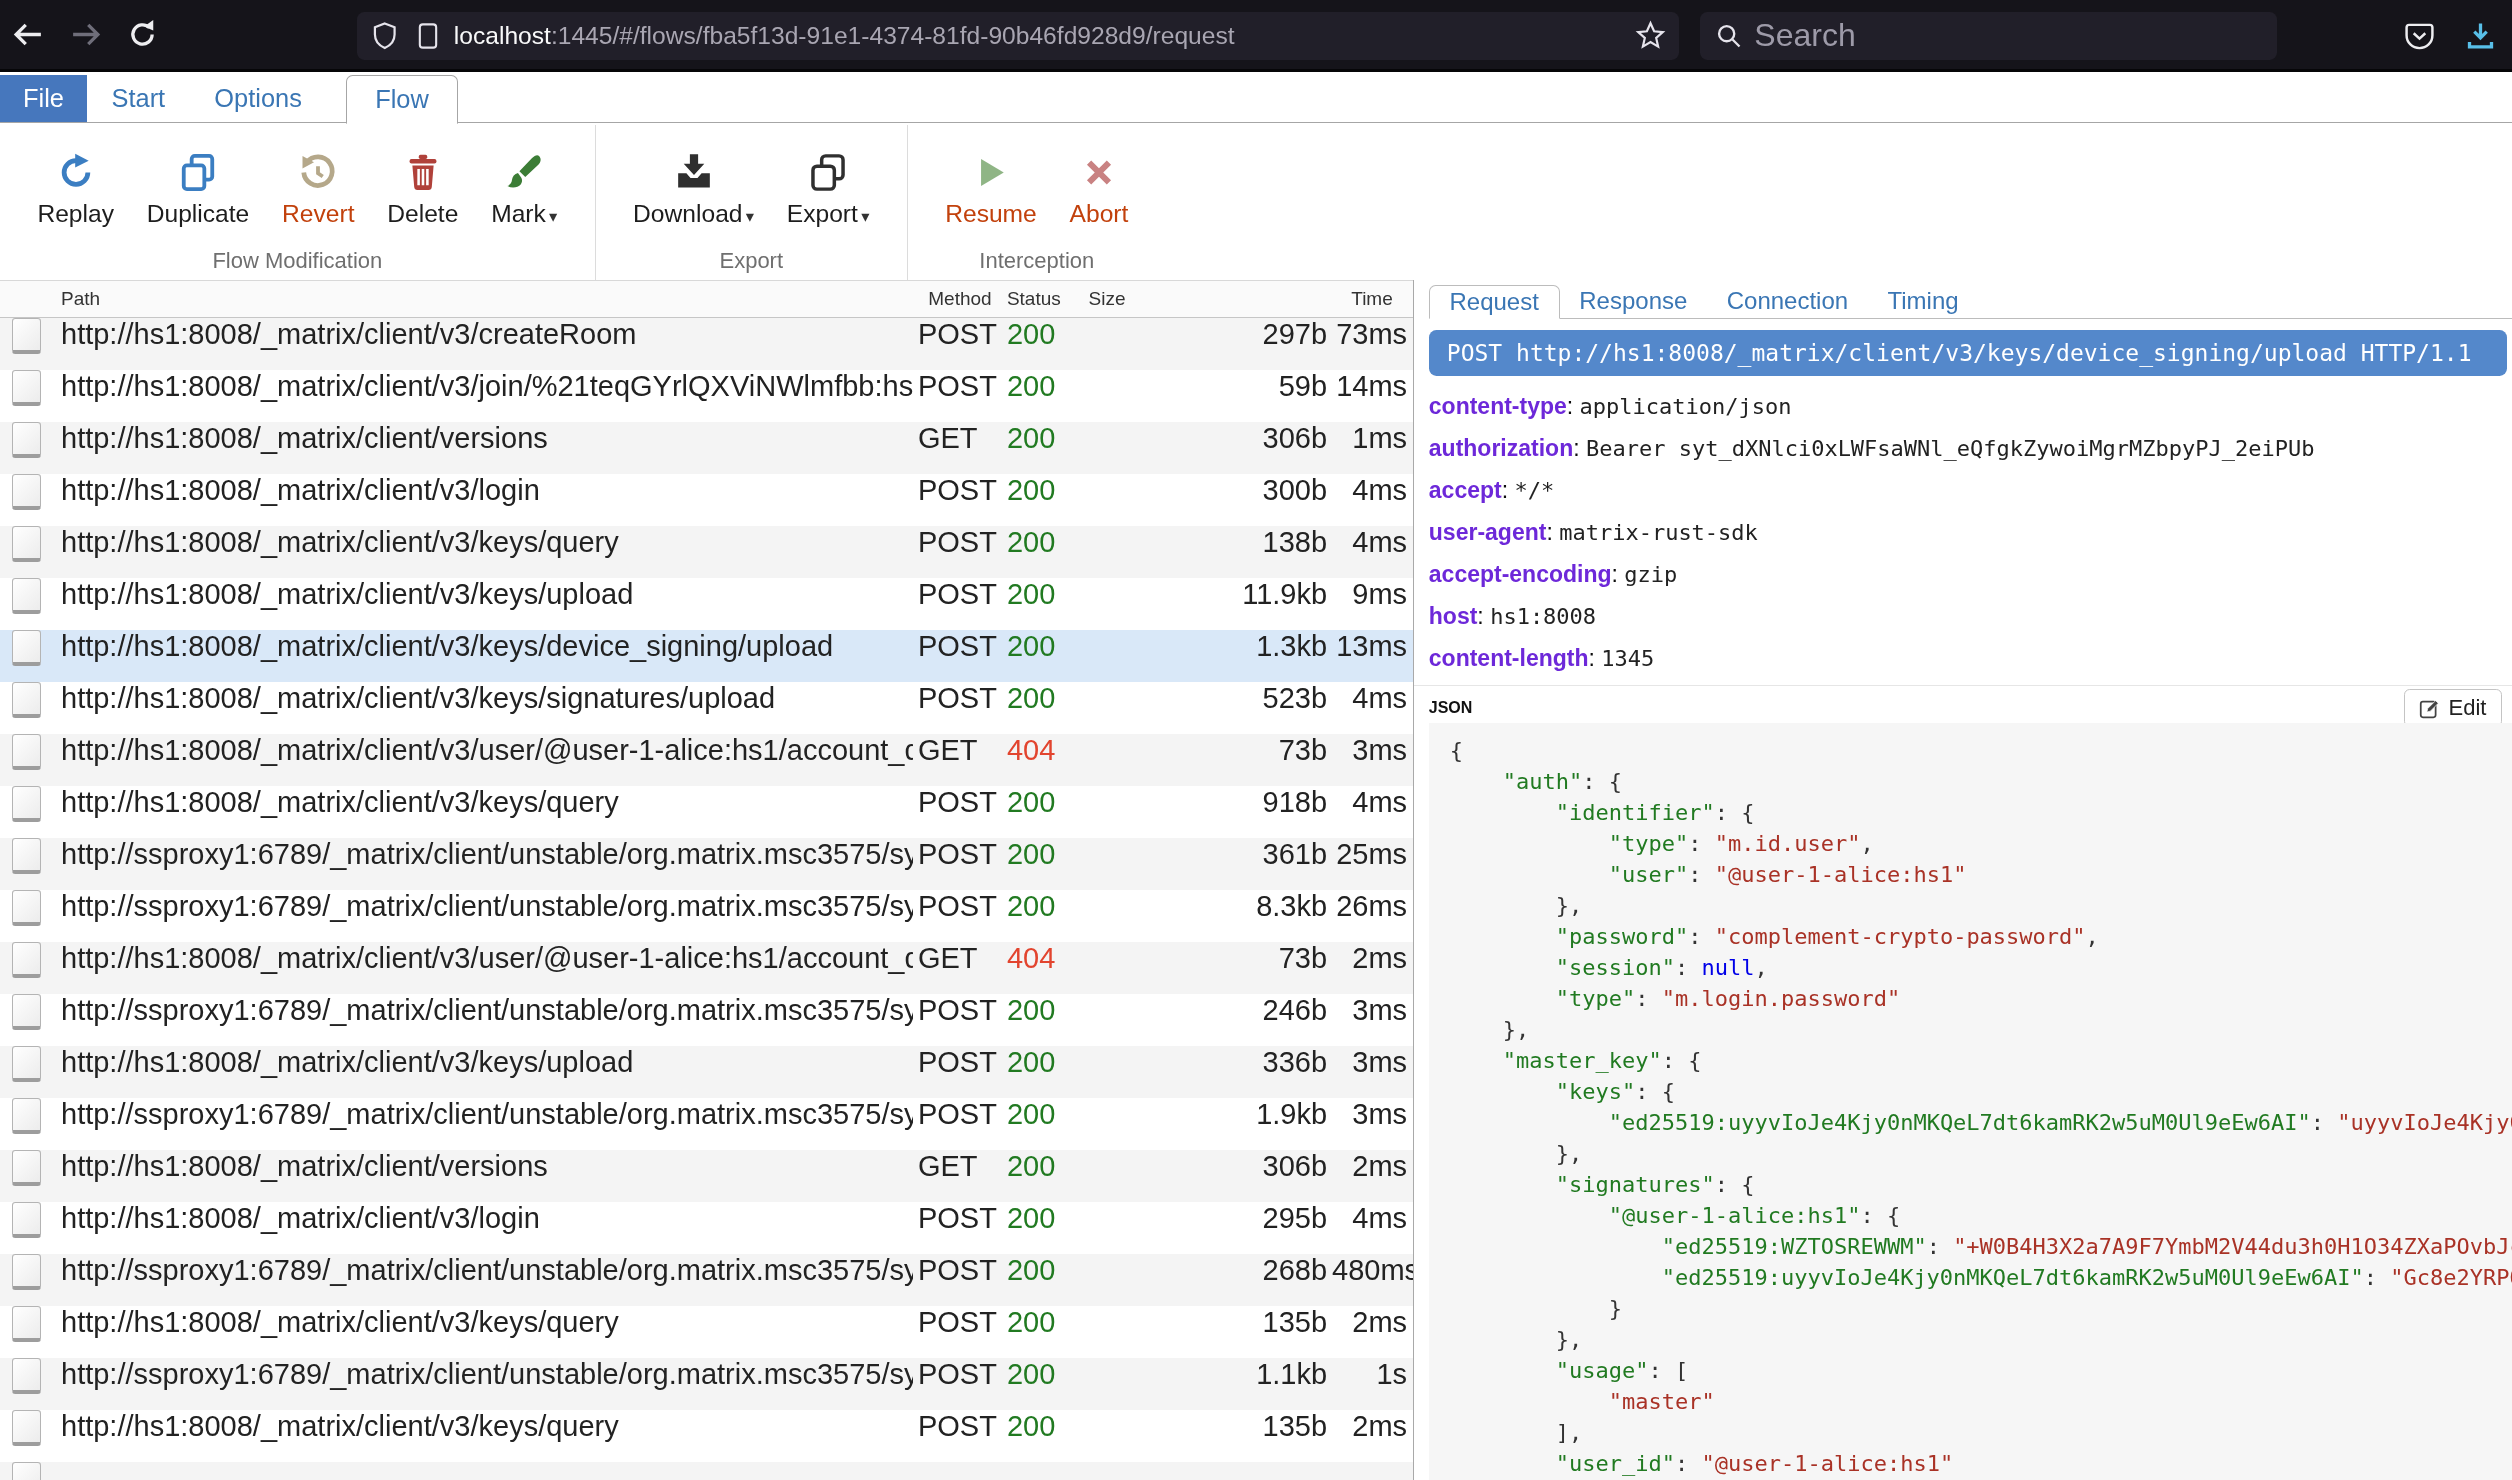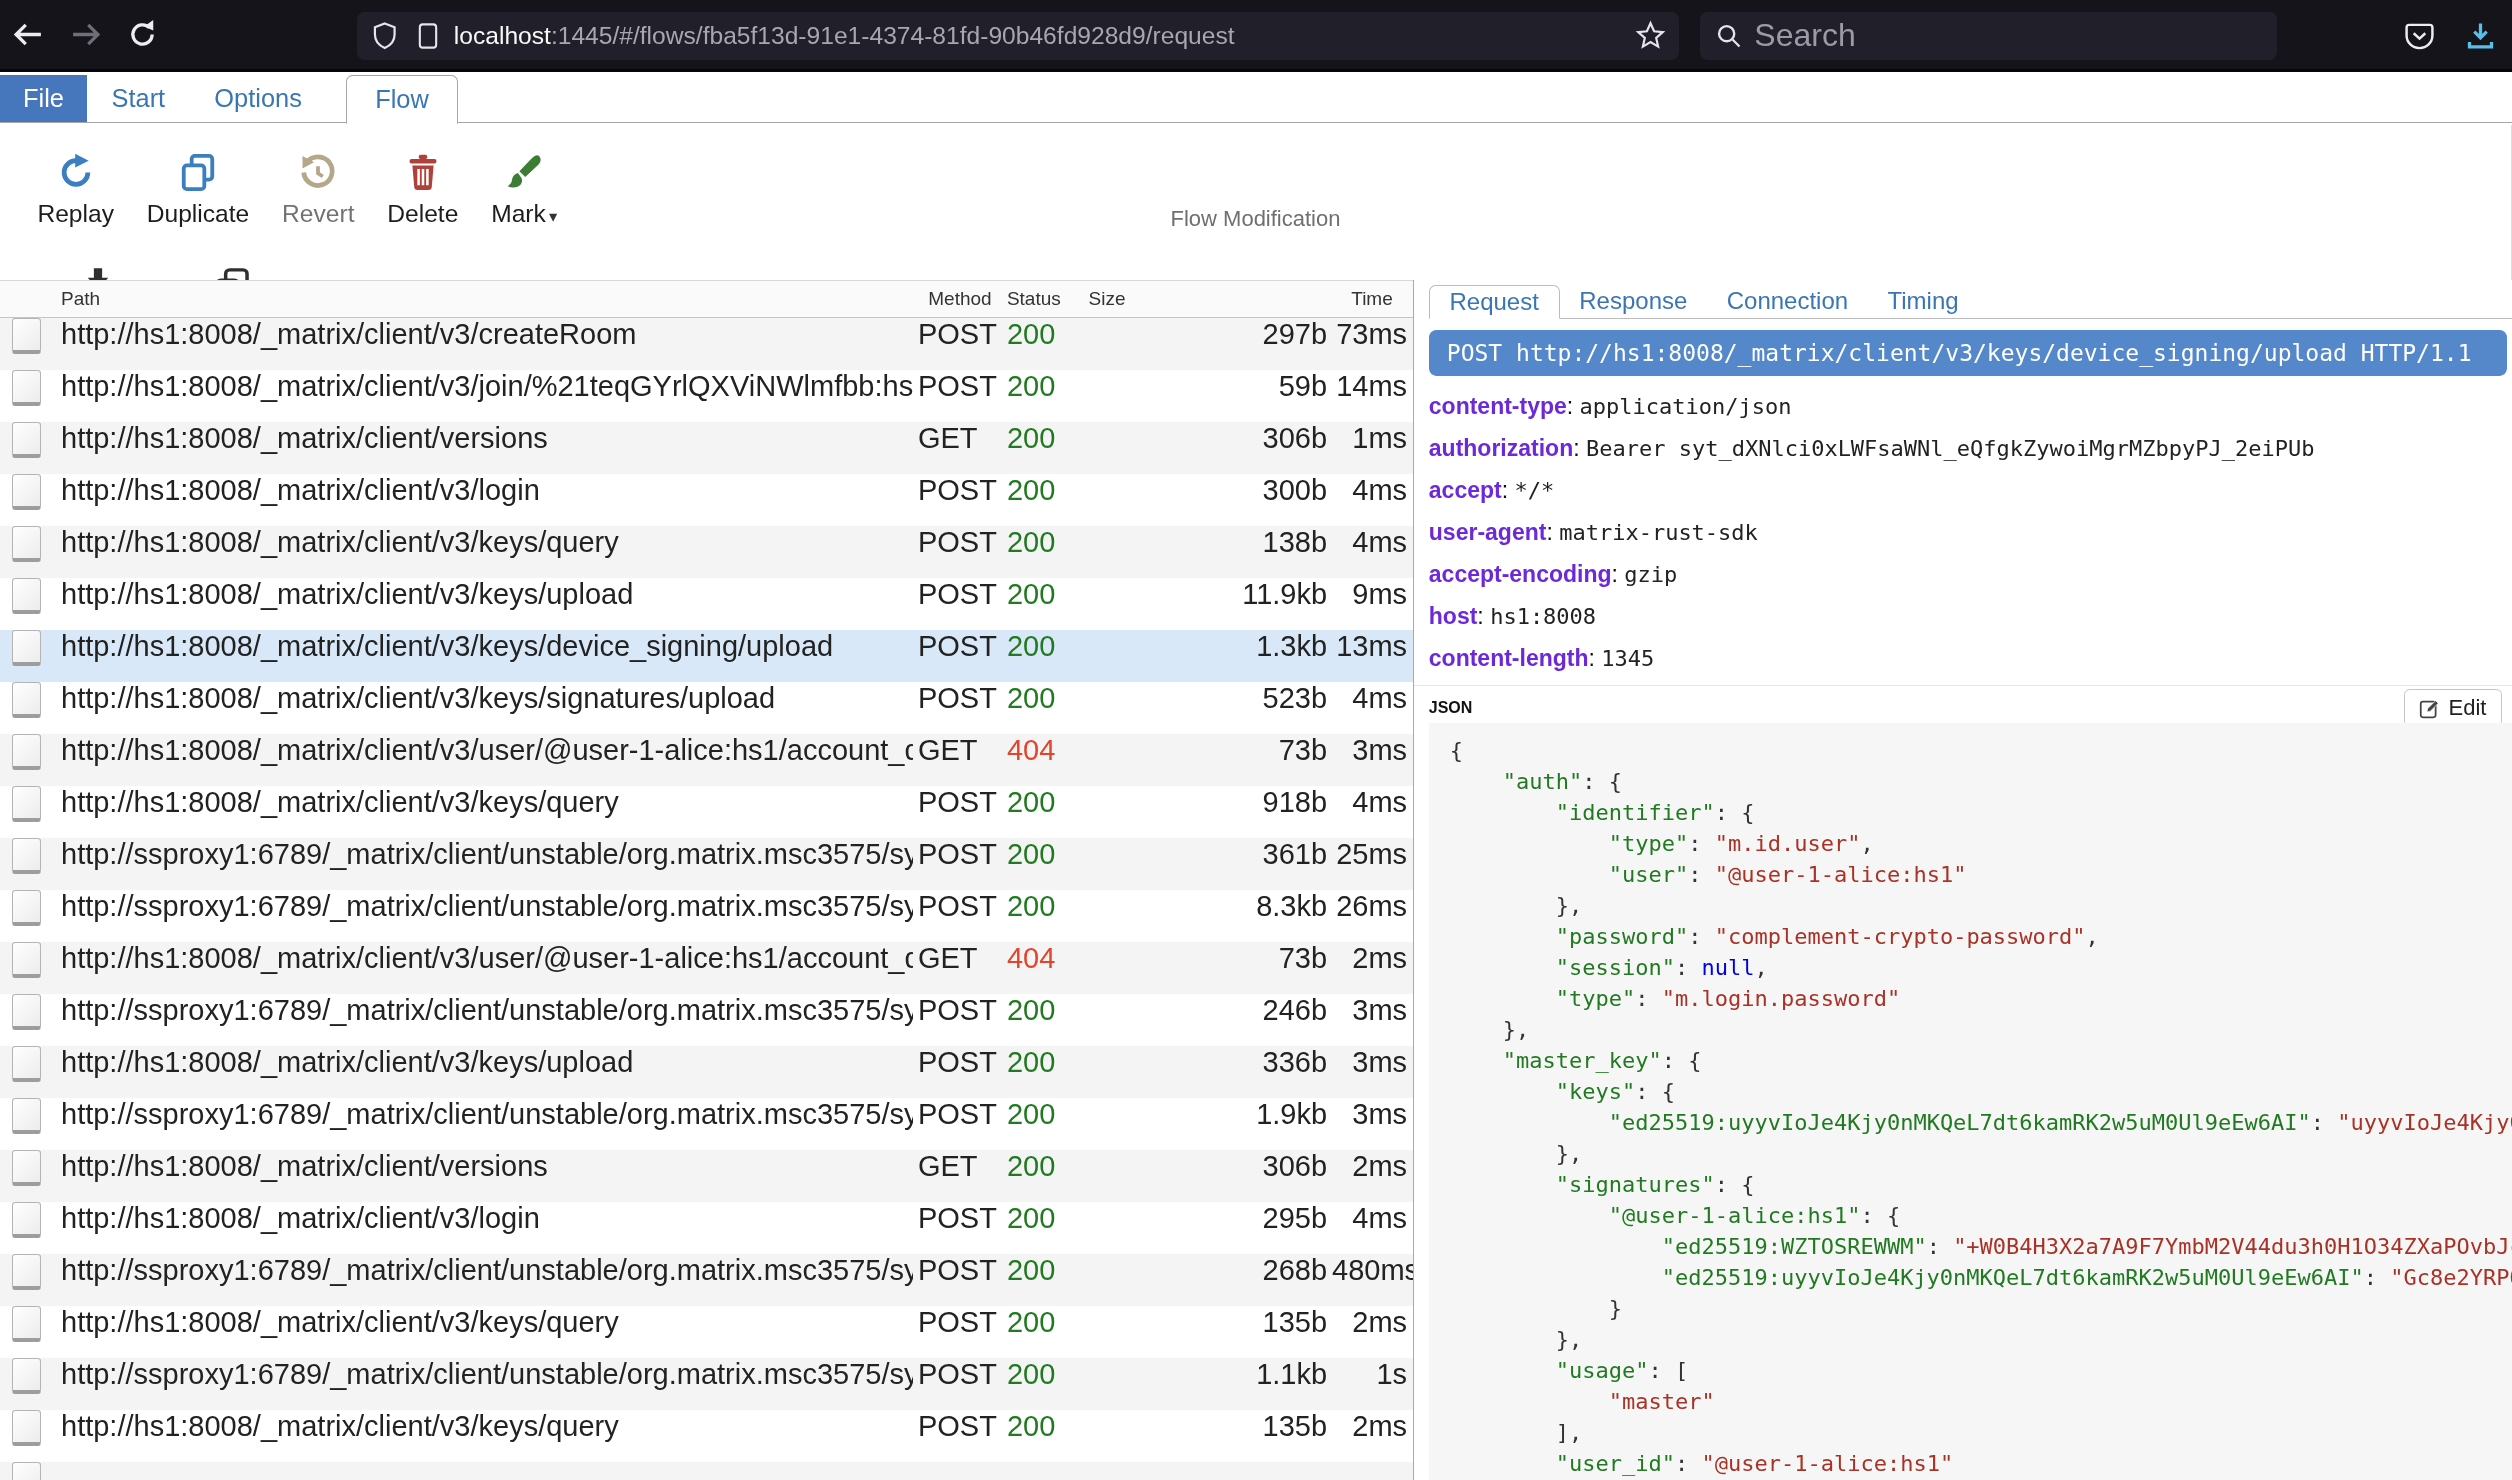--- a/index.html
+++ b/index.html
@@ -23,31 +23,31 @@
 
   
   .menubar { position:absolute; top:75px; left:0; width:2512px; height:48px;
     background:#fff; border-bottom:1.6px solid #a6a6a6; display:flex; align-items:stretch; }
   .mitem { font-size:25.4px; display:flex; align-items:center; padding:0 24.6px; color:#3a76b4; cursor:default; }
   .mitem.filetab { background:#4677bd; color:#fff; padding:0 23px; }
   .mitem.flowtab { background:#fff; border:1.6px solid #a6a6a6; border-bottom:1.6px solid #fff;
     border-radius:6.6px 6.6px 0 0; margin-bottom:-1.6px; margin-left:19.7px; padding:0 28px; }
 
   
-  .toolbar { position:absolute; top:125px; left:0; width:2512px; height:156px; background:#fff;
-    display:flex;flex-direction:column; }
+  .toolbar { position:absolute; top:125px; left:0; width:2140px; height:156px; background:#fff;
+    display:flex; }
   .tgroup { position:relative; display:flex; align-items:flex-start; padding:11.5px 21px 0 21px;
     border-right:1.6px solid #dcdcdc; }
   .tgroup.last { border-right:none; }
   .tcaption { position:absolute; bottom:6.6px; left:0; right:0; text-align:center;
     color:#6f6f6f; font-size:22px; }
   .tbtn { display:flex; flex-direction:column; align-items:center; padding:9.8px 16.4px; }
   .tbtn .ic { height:46px; display:flex; align-items:flex-end; }
   .tbtn .lbl { font-size:24.6px; color:#1d1d1d; margin-top:8.2px; white-space:nowrap; }
-  .tbtn.dis .lbl { color:#737373; }
+  .tbtn.dis .lbl { color:#c2410c; }
   .caret { font-size:16.4px; color:#333; margin-left:3.3px; }
 
   
   .main { position:absolute; top:280px; left:0; right:0; bottom:0; display:flex; }
   .flowpane { width:1414px; border-right:1.6px solid #a9a9a9; display:flex; flex-direction:column; overflow:hidden; }
   .thead { height:38px; flex:none; background:#fafafa; border-top:0.8px solid #d8d8d8;
     border-bottom:1.6px solid #c6c6c6; display:flex; align-items:center; font-size:19px; color:#333; }
   .hc-path { width:913px; padding-left:61px; }
   .hc-method { width:89px; padding-left:4.9px;text-align:center; }
   .hc-status { width:80px; padding-left:4.9px; }

